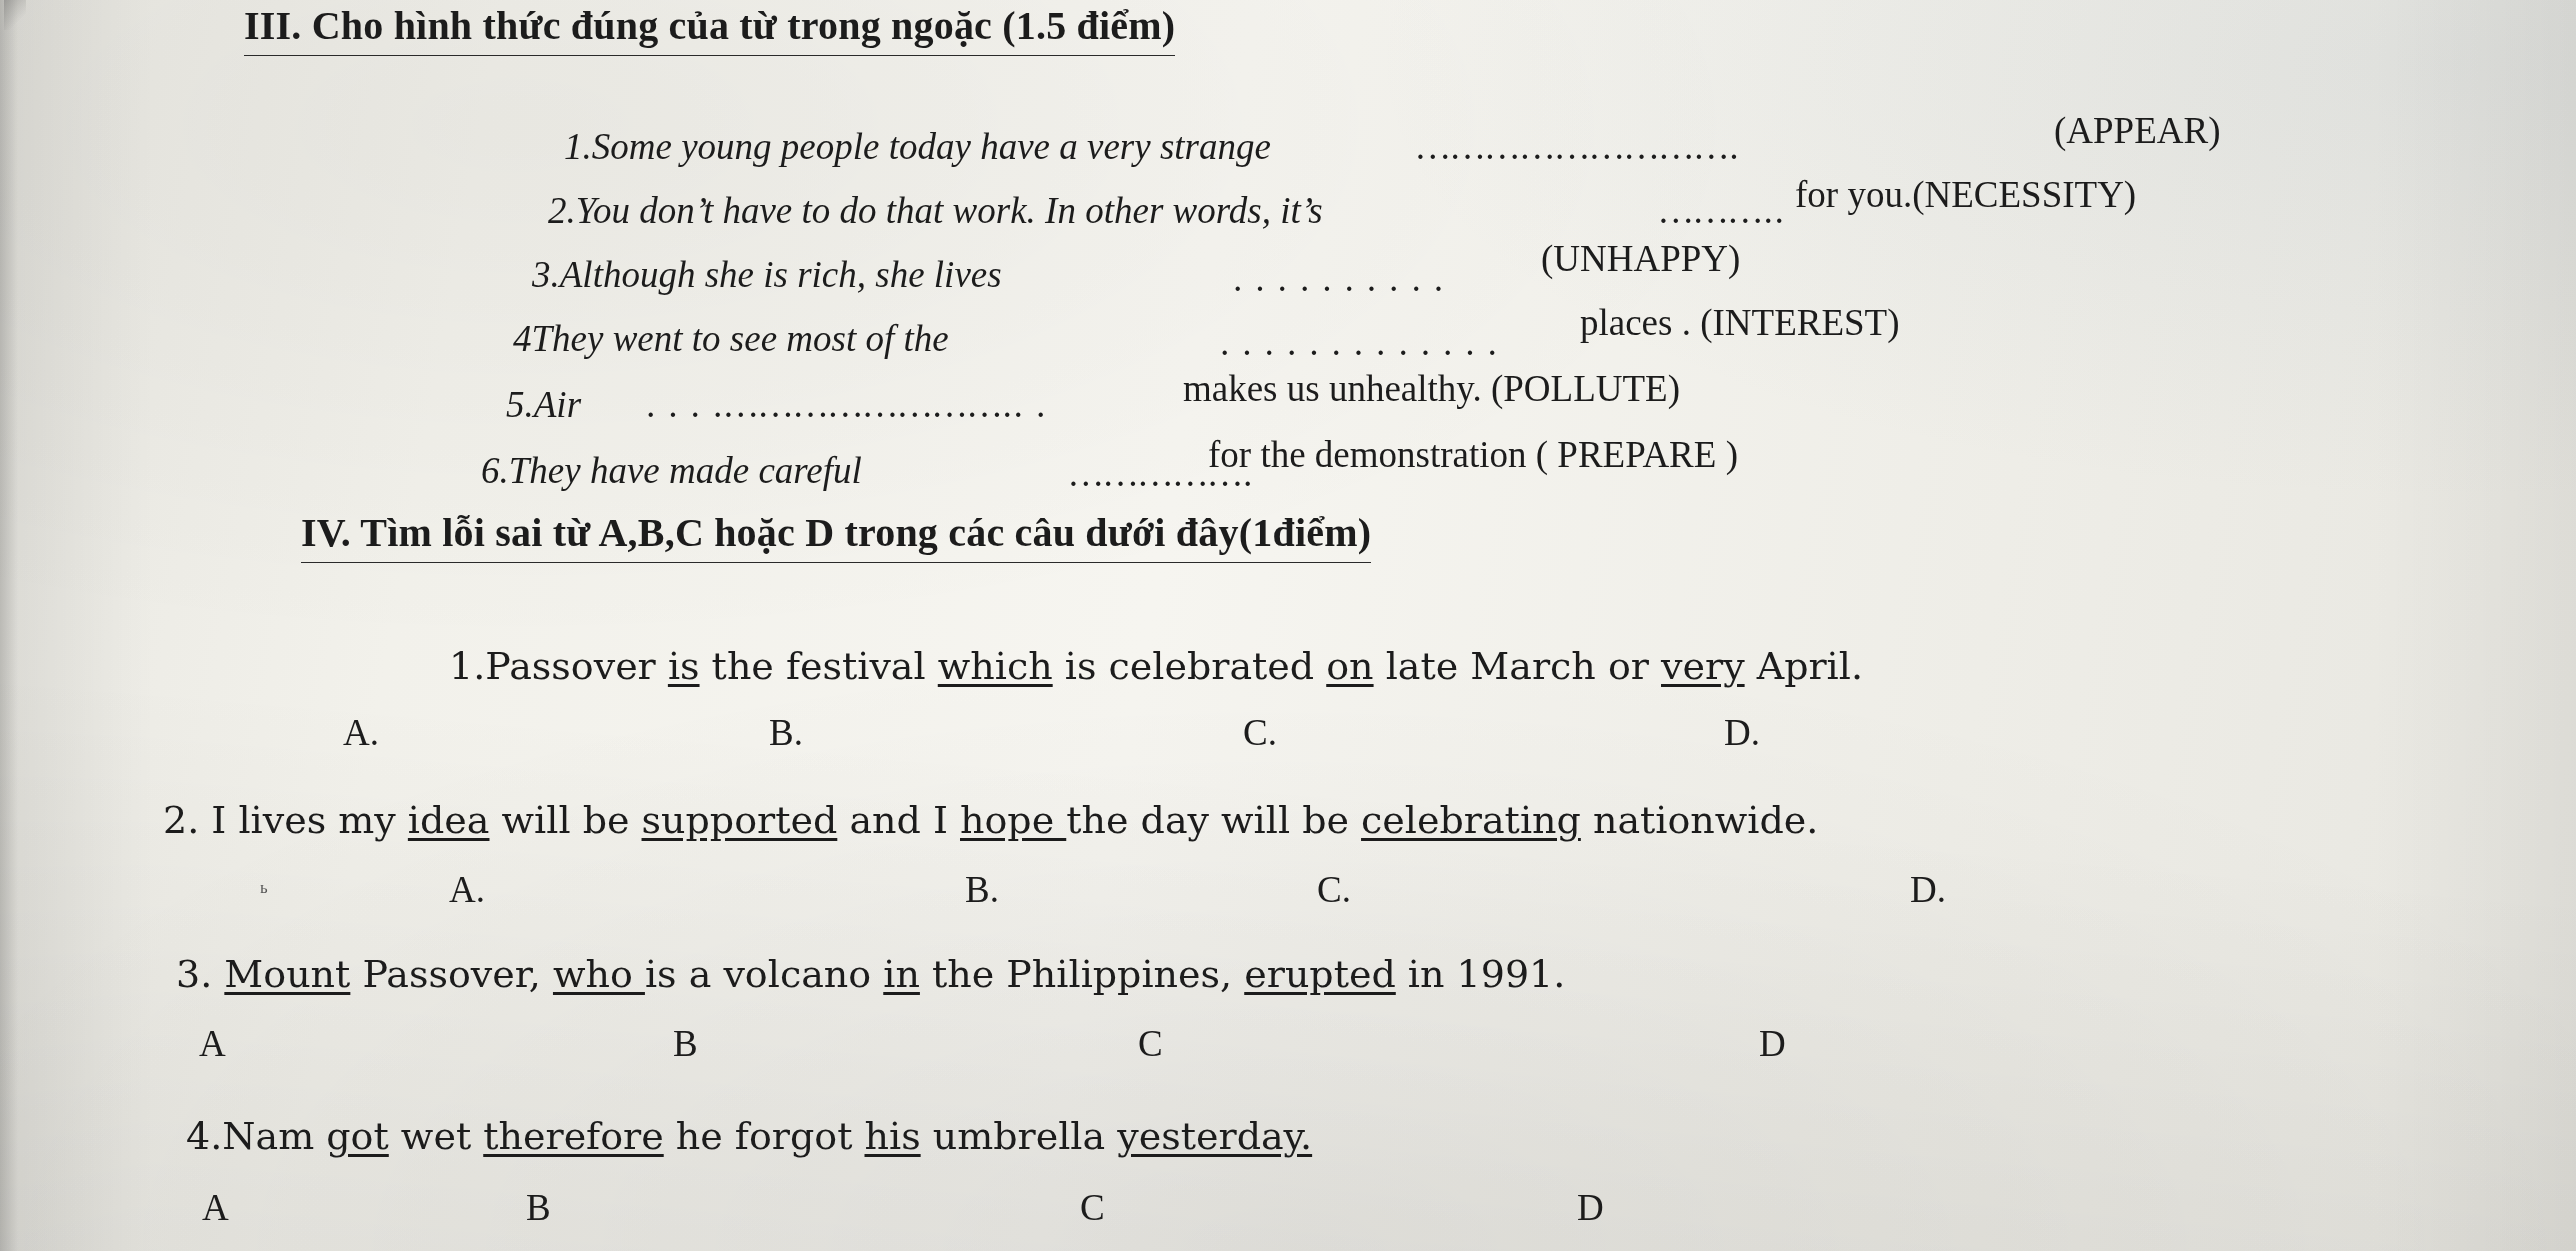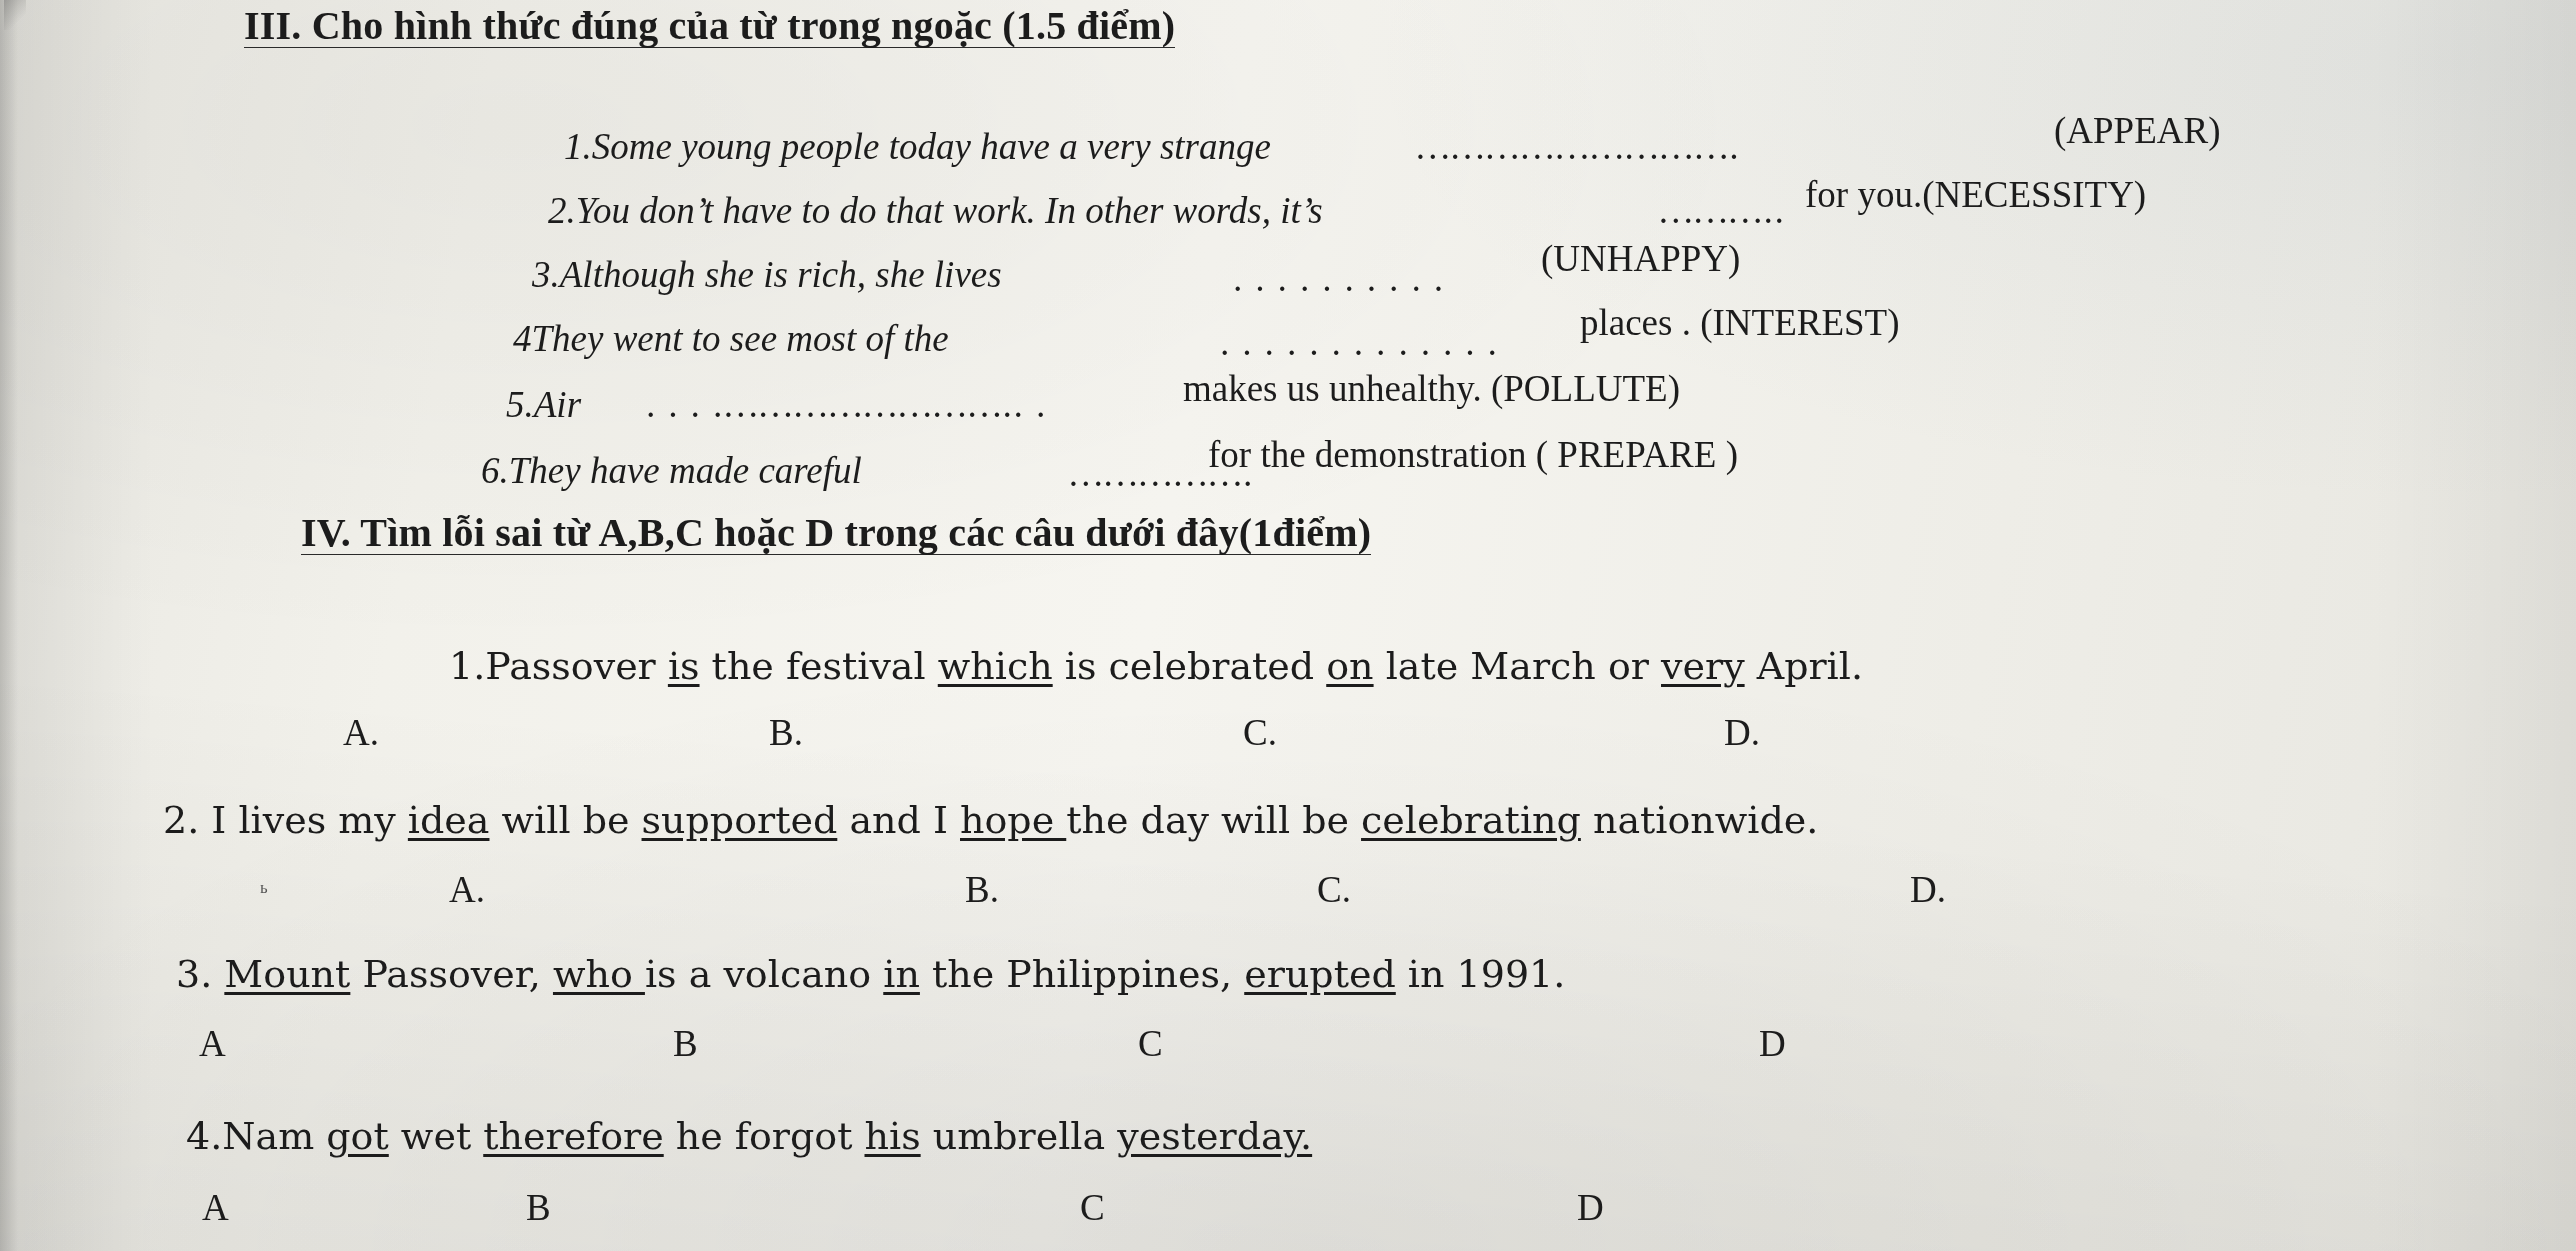--- a/index.html
+++ b/index.html
@@ -60,21 +60,21 @@
     position: absolute;
     white-space: nowrap;
     line-height: 1;
   }
 
   .heading {
     font-weight: bold;
     font-size: 40px;
     letter-spacing: 0.2px;
     border-bottom: 1.9px solid #2a2a2a;
-    padding-bottom: 1px;
+    padding-bottom: 9px;
   }
 
   .q-serif {
     font-size: 37px;
     font-style: italic;
     font-family: Liberation Serif, serif;
     margin-top: 16px;
   }
   .q-upright {
     font-size: 37px;
@@ -115,21 +115,21 @@
 <div class="content">
 
   <div class="line heading" style="left:244px; top:6.4px;">III. Cho hình thức đúng của  từ trong ngoặc (1.5 điểm)</div>
 
   <div class="line q-serif" style="left:564px; top:112px;">1.Some young people today have a very strange</div>
   <div class="line q-serif dots" style="left:1417px; top:112px;">……………………….</div>
   <div class="line q-upright" style="left:2013px; top:112px;margin-left:41px;">(APPEAR)</div>
 
   <div class="line q-serif" style="left:548px; top:176px;">2.You don’t have to do that work. In other words, it’s</div>
   <div class="line q-serif dots" style="left:1660px; top:176px;">………..</div>
-  <div class="line q-upright" style="left:1795px; top:176px;margin-left:10px;">for you.(NECESSITY)</div>
+  <div class="line q-upright" style="left:1795px; top:176px;">for you.(NECESSITY)</div>
 
   <div class="line q-serif" style="left:532px; top:240px;">3.Although she is rich, she lives</div>
   <div class="line q-serif dots" style="left:1234px; top:244px;">. . . . . . . . . .</div>
   <div class="line q-upright" style="left:1541px; top:240px;">(UNHAPPY)</div>
 
   <div class="line q-serif" style="left:513px; top:304px;">4They went to see most of the</div>
   <div class="line q-serif dots" style="left:1221px; top:308px;">. . . . . . . . . . . . .</div>
   <div class="line q-upright" style="left:1580px; top:304px;">places . (INTEREST)</div>
 
   <div class="line q-serif" style="left:506px; top:370px;">5.Air</div>

